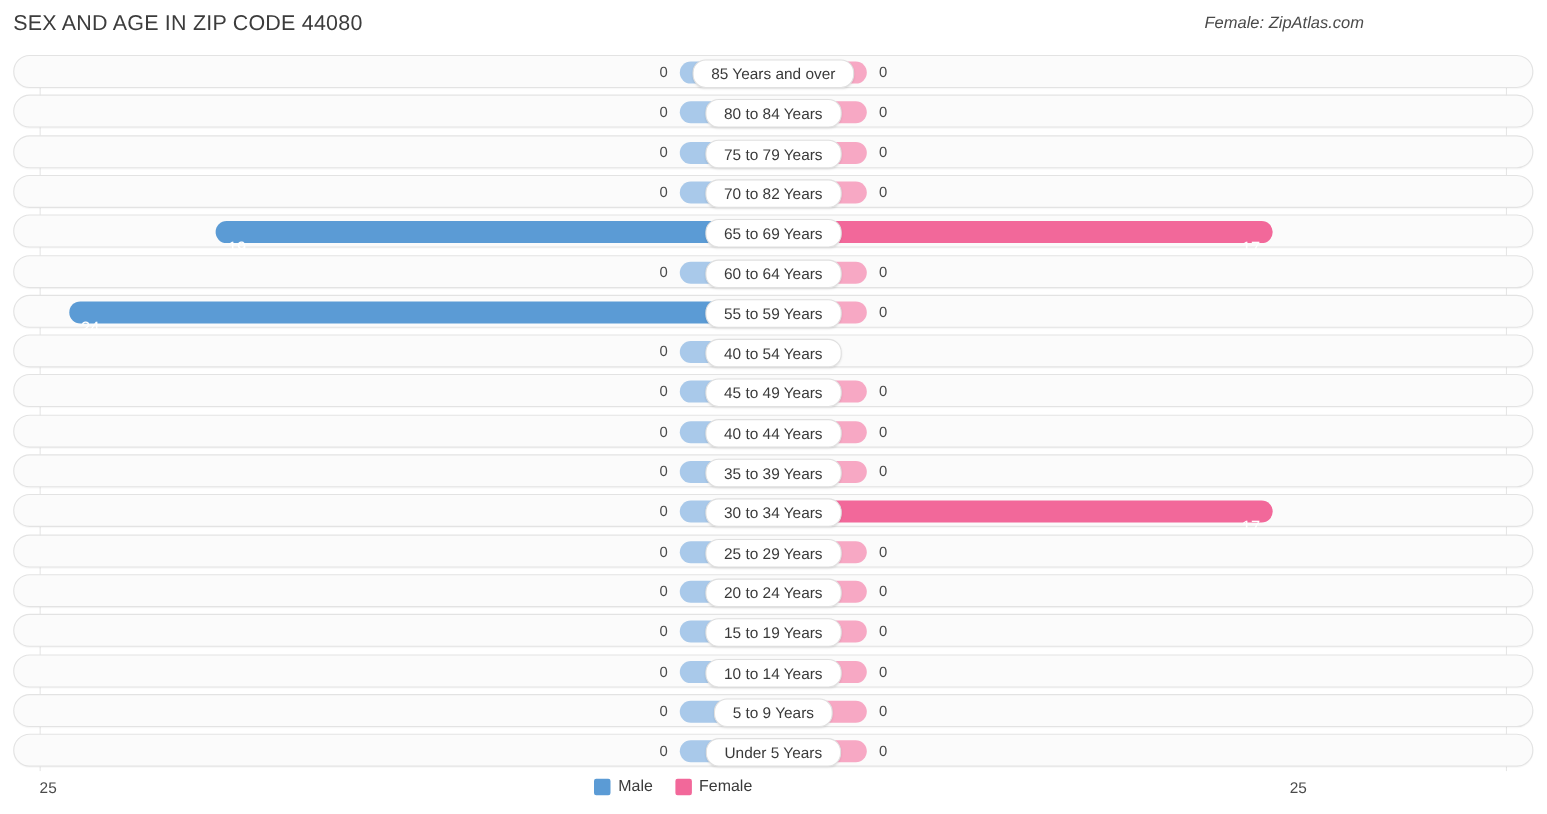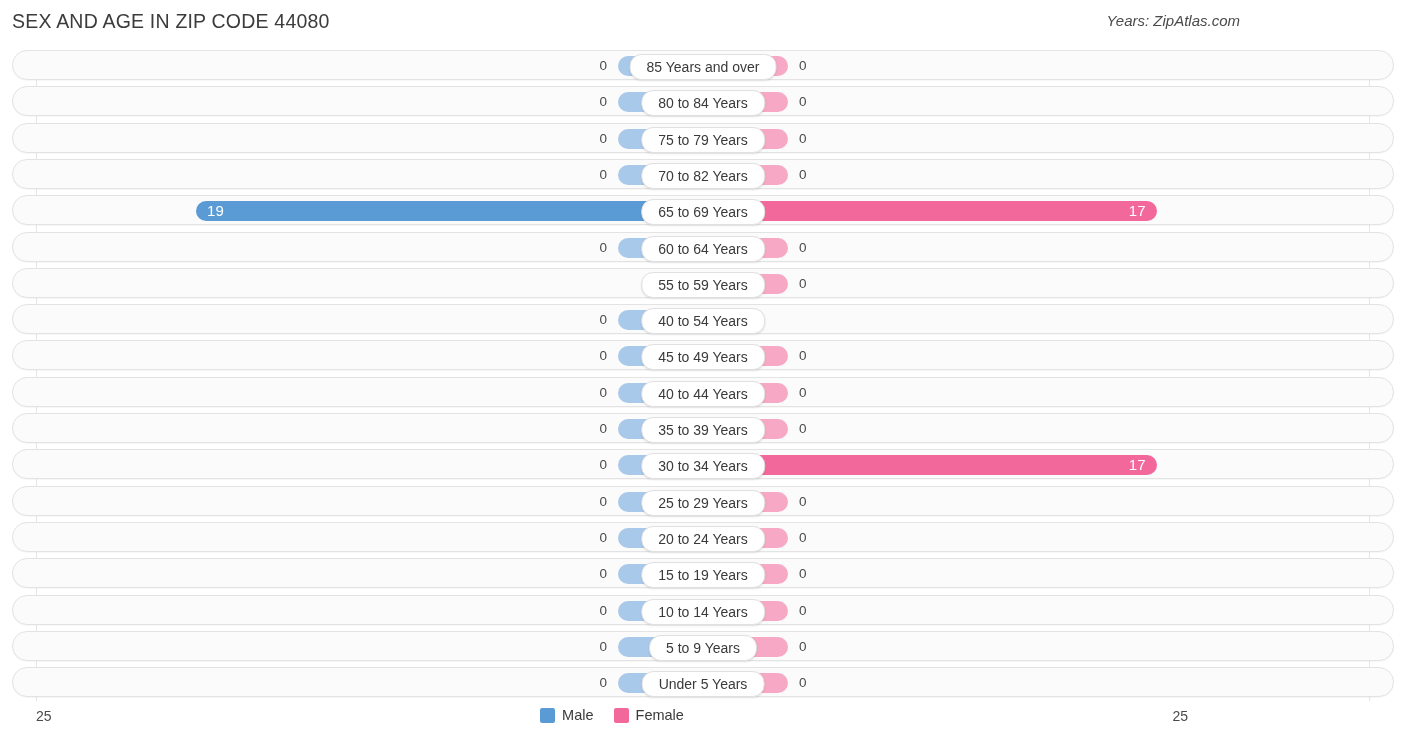--- a/index.html
+++ b/index.html
@@ -57,21 +57,21 @@
   }
   .bar.female{
     left:50%;
     background:#f2689a;
     padding-left:16px;
   }
   .bar.male.zero{ background:#a9c9ea; }
   .bar.female.zero{ background:#f7a8c4; }
 
   .bar-val{
-    position:absolute;top:0;line-height:20px;
+    position:absolute;top:15px;line-height:20px;
     font-size:15px;color:#ffffff;white-space:nowrap;text-align:right;
   }
   .bar.male .bar-val{ left:11px; }
   .bar.female .bar-val{ right:11px; }
 
   
   .out-val{
     position:absolute;top:5px;line-height:20px;
     font-size:13.5px;color:#4a4a4a;white-space:nowrap;
   }
@@ -111,21 +111,21 @@
   }
   .legend-item{display:flex;align-items:center;gap:7px;}
   .legend-swatch{width:15px;height:15px;border-radius:2px;display:block;}
   .legend-text{font-size:14.5px;color:#3a3a3a;}
 </style>
 </head>
 <body>
 
 <div id="header">
   <div id="chart-title">SEX AND AGE IN ZIP CODE 44080</div>
-  <div id="source-label">Years: ZipAtlas.com</div>
+  <div id="source-label">Female: ZipAtlas.com</div>
 </div>
 
 <div id="plot">
   <div class="gridline" style="left:24px;"></div>
   <div class="gridline" style="left:1357px;"></div>
 <div class="row" style="top: 0px;">
       <div class="bar male zero" style="width: 85px;"></div>
       <div class="out-val male-out" style="right: 786px;">0</div>
       <div class="bar female zero" style="width: 85px;"></div>
       <div class="out-val female-out" style="left: 786px;">0</div>
@@ -162,20 +162,23 @@
       <div class="age-pill">65 to 69 Years</div>
     </div>
     <div class="row" style="top: 181.5px;">
       <div class="bar male zero" style="width: 85px;"></div>
       <div class="out-val male-out" style="right: 786px;">0</div>
       <div class="bar female zero" style="width: 85px;"></div>
       <div class="out-val female-out" style="left: 786px;">0</div>
       <div class="age-pill">60 to 64 Years</div>
     </div>
     <div class="row" style="top: 217.8px;">
+      <div class="bar male" style="width: 640.32px;">
+        <span class="bar-val">24</span>
+      </div>
       <div class="bar female zero" style="width: 85px;"></div>
       <div class="out-val female-out" style="left: 786px;">0</div>
       <div class="age-pill">55 to 59 Years</div>
     </div>
     <div class="row" style="top: 254.1px;">
       <div class="bar male zero" style="width: 85px;"></div>
       <div class="out-val male-out" style="right: 786px;">0</div>
       <div class="age-pill">40 to 54 Years</div>
     </div>
     <div class="row" style="top: 290.4px;">

